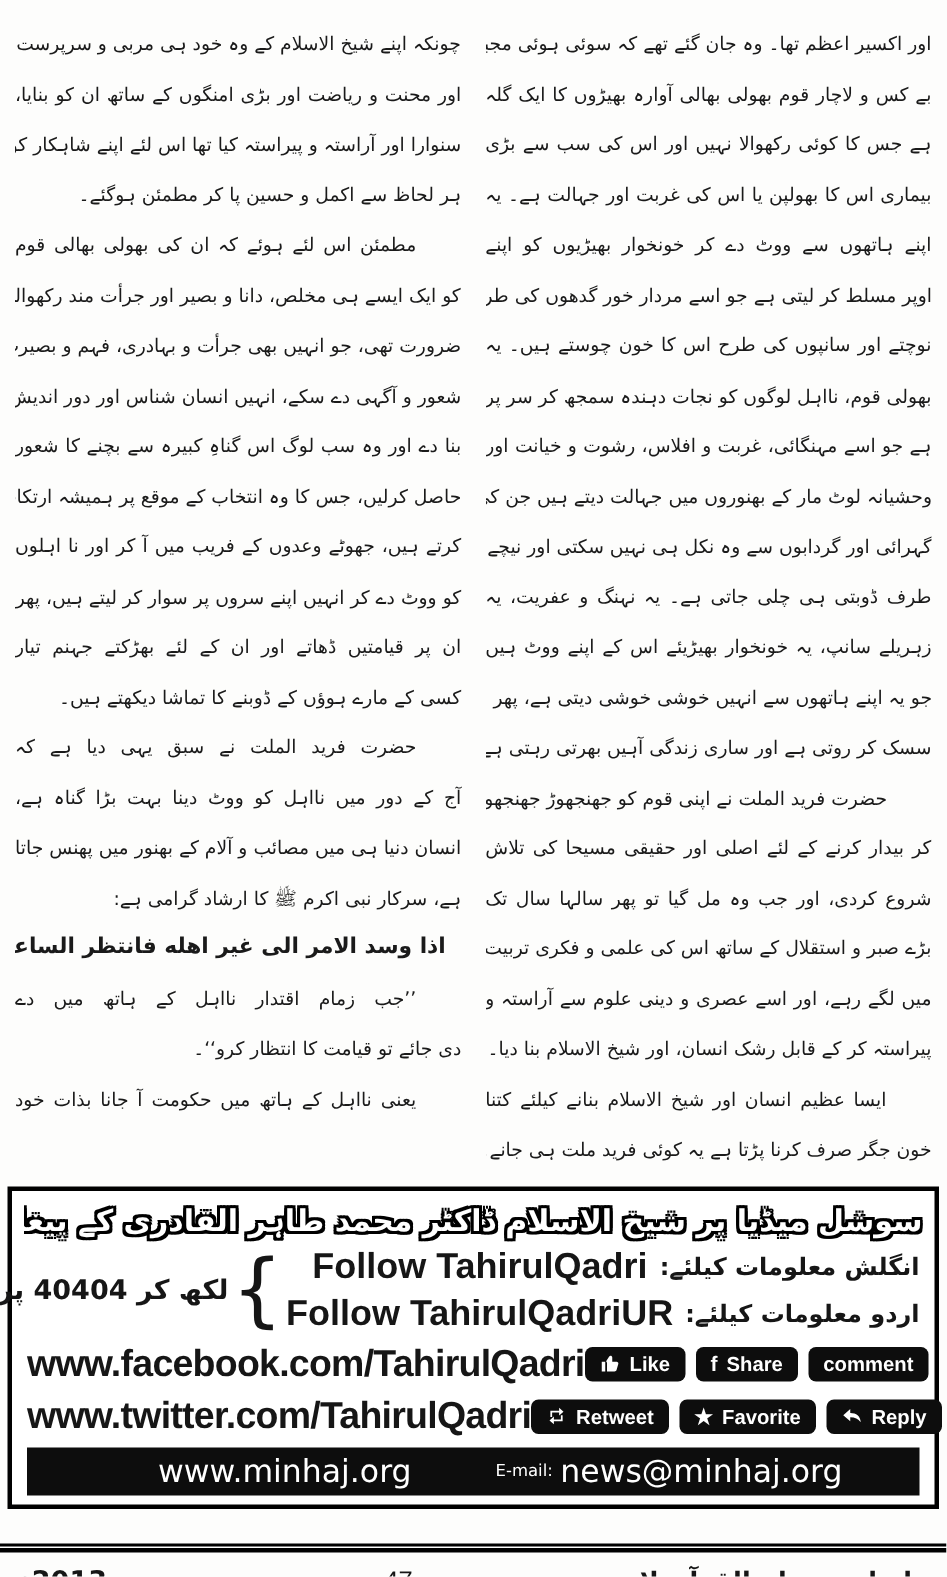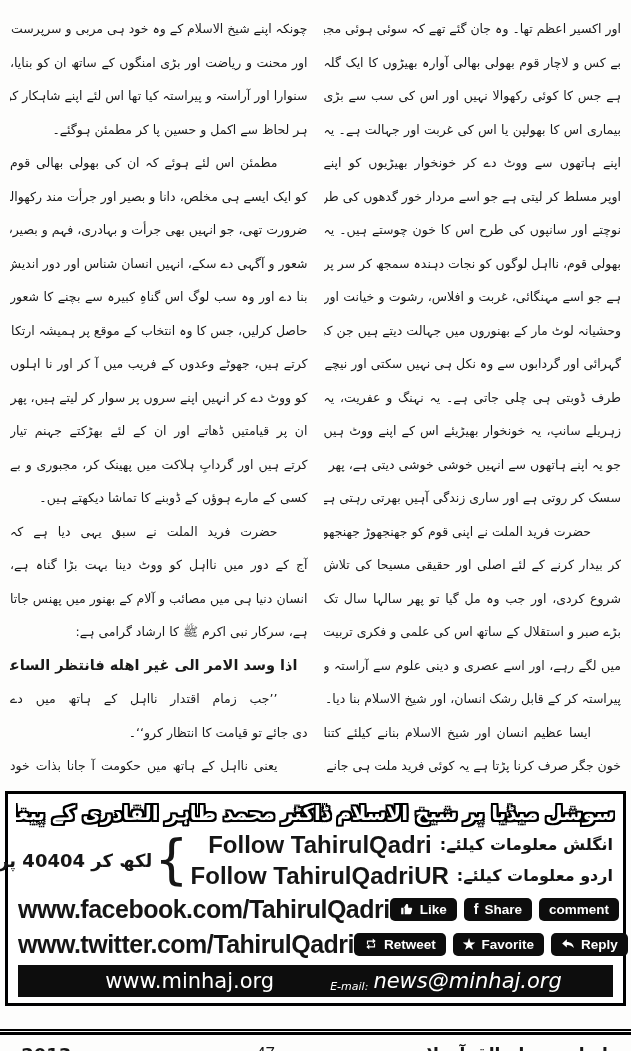--- a/index.html
+++ b/index.html
@@ -45,21 +45,21 @@
   }
   .bicon { display: flex; align-items: center; }
   .bicon svg { width: 14px; height: 14px; fill: #fff; display: block; }
   .glyph-icon { font-size: 14px; line-height: 1; }
 
   .webbar {
     background: #0d0d0d; color: #fff; margin: 3px 2px 6px; padding: 4px 0;
     display: flex; direction: ltr; align-items: center; justify-content: center; gap: 56px;
   }
   .webbar-site { font-size: 21px; margin-left: 36px; }
-  .webbar-email { display: flex; align-items: flex-end; gap: 5px; font-style: italic; }
+  .webbar-email { display: flex; align-items: center; gap: 5px; }
   .email-label { font-size: 11px; }
   .email-value { font-size: 21px; }
 
   
   .double-rule { margin-top: 23px; height: 6px; border-top: 2px solid #000; border-bottom: 3px solid #000; }
   .pagefoot { display: flex; direction: ltr; align-items: center; padding: 9px 12px 0; }
   .dash { height: 4px; background: #000; flex: 1; margin: 0 16px; }
   .issue-date { font-size: 18px; font-weight: bold; direction: rtl; unicode-bidi: isolate; white-space: nowrap; }
   .page-num { font-family: "Liberation Sans", sans-serif; font-size: 17px; }
   .mag-name { font-size: 17px; font-weight: bold; direction: rtl; unicode-bidi: isolate; white-space: nowrap; }
@@ -100,21 +100,20 @@
     <div class="line pe">ہر لحاظ سے اکمل و حسین پا کر مطمئن ہوگئے۔</div>
     <div class="line ps">مطمئن اس لئے ہوئے کہ ان کی بھولی بھالی قوم</div>
     <div class="line">کو ایک ایسے ہی مخلص، دانا و بصیر اور جرأت مند رکھوالے کی</div>
     <div class="line">ضرورت تھی، جو انہیں بھی جرأت و بہادری، فہم و بصیرت اور</div>
     <div class="line">شعور و آگہی دے سکے، انہیں انسان شناس اور دور اندیش</div>
     <div class="line">بنا دے اور وہ سب لوگ اس گناہِ کبیرہ سے بچنے کا شعور</div>
     <div class="line">حاصل کرلیں، جس کا وہ انتخاب کے موقع پر ہمیشہ ارتکاب</div>
     <div class="line">کرتے ہیں، جھوٹے وعدوں کے فریب میں آ کر اور نا اہلوں</div>
     <div class="line">کو ووٹ دے کر انہیں اپنے سروں پر سوار کر لیتے ہیں، پھر وہ</div>
     <div class="line">ان پر قیامتیں ڈھاتے اور ان کے لئے بھڑکتے جہنم تیار</div>
-    <div class="line">کرتے ہیں اور گردابِ ہلاکت میں پھینک کر، مجبوری و بے</div>
     <div class="line pe">کسی کے مارے ہوؤں کے ڈوبنے کا تماشا دیکھتے ہیں۔</div>
     <div class="line ps">حضرت فرید الملت نے سبق یہی دیا ہے کہ</div>
     <div class="line">آج کے دور میں نااہل کو ووٹ دینا بہت بڑا گناہ ہے،</div>
     <div class="line">انسان دنیا ہی میں مصائب و آلام کے بھنور میں پھنس جاتا</div>
     <div class="line pe">ہے، سرکار نبی اکرم ﷺ کا ارشاد گرامی ہے:</div>
     <div class="line hadith">اذا وسد الامر الی غیر اهله فانتظر الساعة</div>
     <div class="line ps quote">’’جب زمام اقتدار نااہل کے ہاتھ میں دے</div>
     <div class="line pe quote">دی جائے تو قیامت کا انتظار کرو‘‘۔</div>
     <div class="line ps">یعنی نااہل کے ہاتھ میں حکومت آ جانا بذات خود</div>
   </div>

